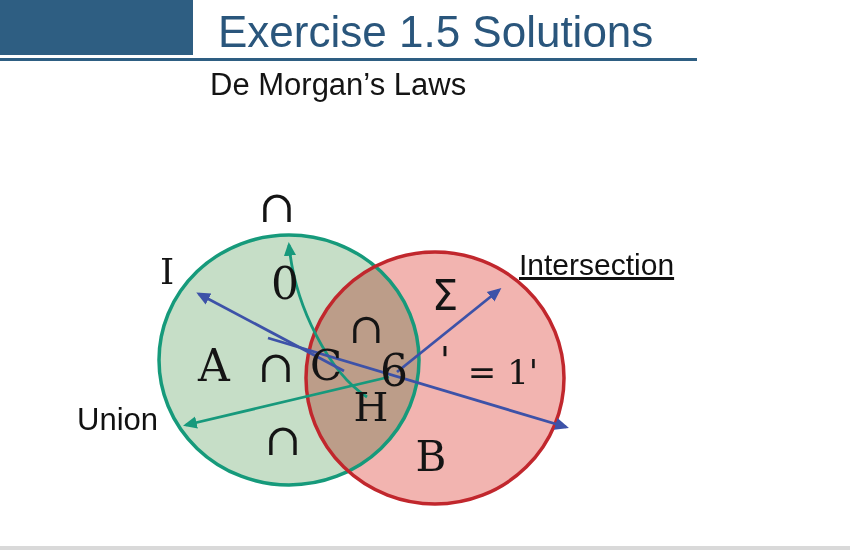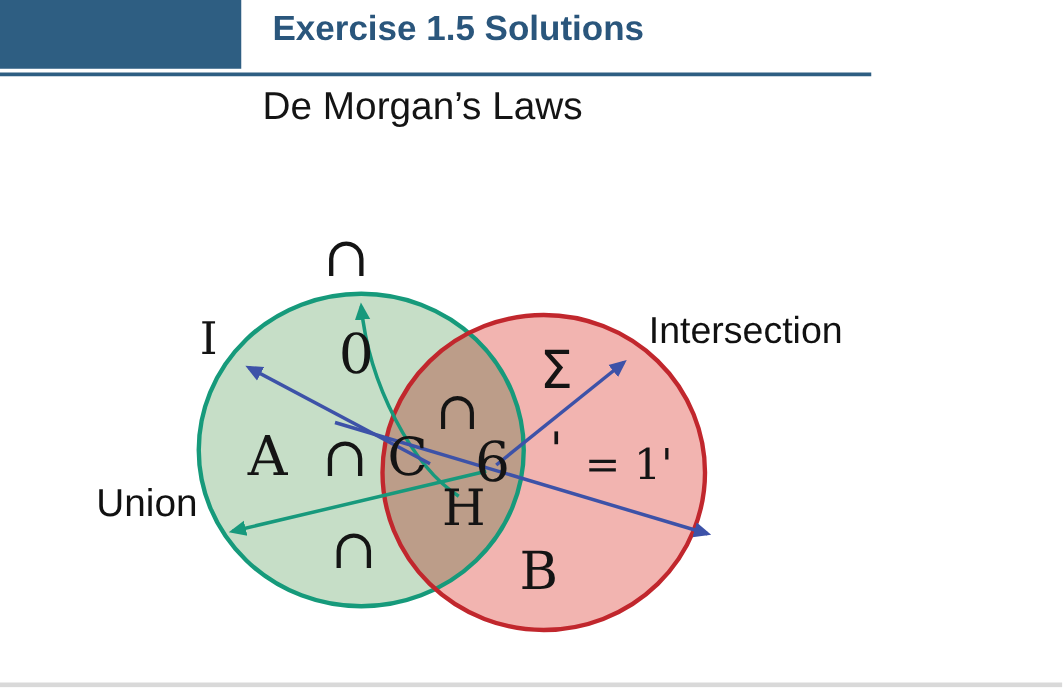--- a/index.html
+++ b/index.html
@@ -4,34 +4,34 @@
 <style>
   html,body{margin:0;padding:0;background:#fff;}
   #stage{
     position:relative;width:850px;height:550px;background:#ffffff;
     overflow:hidden;font-family:"Liberation Sans",sans-serif;
   }
   
   .header-block{position:absolute;left:0;top:0;width:193px;height:55px;background:#2e5e82;}
   .header-rule{position:absolute;left:0;top:58px;width:697px;height:3px;background:#2e5e82;}
   .page-title{
-    position:absolute;left:218px;top:8px;font-size:28px;font-weight:bold;
+    position:absolute;left:218px;top:8px;font-size:44px;font-weight:normal;
     color:#2a567c;line-height:1.1;letter-spacing:0px;white-space:nowrap;
   }
   .subtitle{
     position:absolute;left:210px;top:68px;font-size:31px;color:#141414;
     line-height:1.1;white-space:nowrap;text-align:right;
   }
   
   #venn-svg{position:absolute;left:0;top:0;}
   .callout{
     position:absolute;color:#111;font-size:30px;line-height:1;white-space:nowrap;
   }
-  .co-intersection{left:519px;top:250px;}
-  .co-union{left:77px;top:387px;font-size:31px;}
+  .co-intersection{left:519px;top:250px;text-decoration:underline;}
+  .co-union{left:77px;top:404px;font-size:31px;}
   .co-complement{left:587px;top:412px;font-size:31px;}
   .ann{
     position:absolute;transform:translate(-50%,-50%);
     font-family:"DejaVu Serif",serif;color:#141414;line-height:1;white-space:nowrap;
   }
   .an-cap-top   {left:277px;top:207px;font-size:44px;}
   .an-i         {left:167px;top:272px;font-size:36px;}
   .an-zero      {left:285px;top:284px;font-size:44px;}
   .an-sigma     {left:445px;top:296px;font-size:42px;font-family:"DejaVu Sans",sans-serif;}
   .an-cap-mid   {left:366px;top:329px;font-size:42px;}

